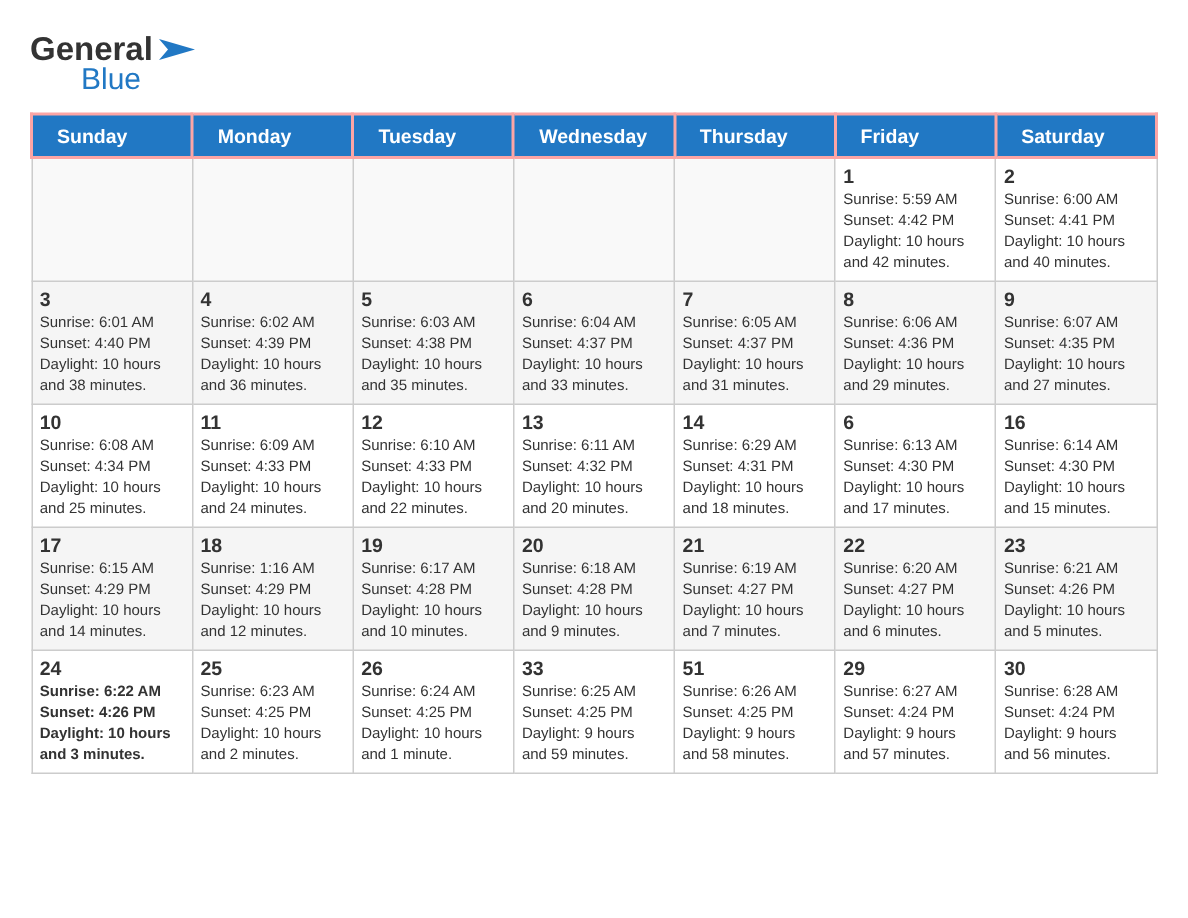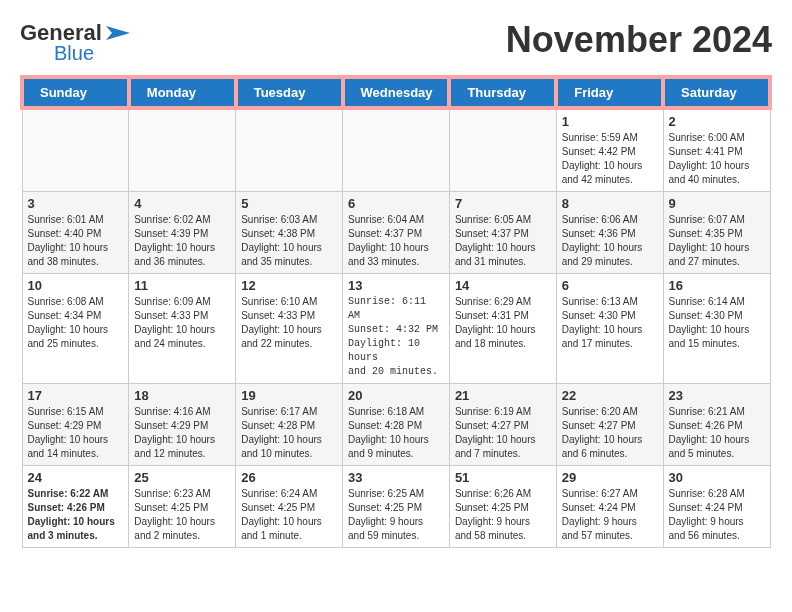--- a/index.html
+++ b/index.html
@@ -42,21 +42,21 @@
     }
     thead tr {
       background-color: #2178c4;
       color: #fff;
     }
     thead th {
       padding: 6px 16px;
       font-size: 13px;
       font-weight: bold;
       text-align: left;
-      border: 4px solid #fca5a5;
+      border: 2px solid #fca5a5;
     }
     tbody tr {
       vertical-align: top;
     }
     tbody td {
       border: 1px solid #ccc;
       padding: 4px 5px;
       font-size: 10.5px;
       color: #333;
       height: 80px;
@@ -87,21 +87,20 @@
   <div class="logo">
     <div style="display:flex;align-items:center;">
       <span style="font-size:22px;font-weight:bold;color:#333;">General</span>
       <svg width="32" height="22" viewBox="0 0 32 22">
         <polygon points="4,4 28,11 4,18 10,11" fill="#2178c4"></polygon>
       </svg>
     </div>
     <span style="font-size:20px;font-weight:normal;color:#2178c4;margin-top:-4px;margin-left:34px;">Blue</span>
   </div>
   <div class="title-block">
-    <h1>November 2024</h1>
   </div>
 </div>
 
 <table>
   <thead>
     <tr>
     <th>Sunday</th>
         <th>Monday</th>
         <th>Tuesday</th>
         <th>Wednesday</th>
@@ -200,21 +199,21 @@
         </td>
         <td>
           <span class="day-num">12</span>
           <div class="cell-text" style="white-space: pre-line;">Sunrise: 6:10 AM
 Sunset: 4:33 PM
 Daylight: 10 hours
 and 22 minutes.</div>
         </td>
         <td>
           <span class="day-num">13</span>
-          <div class="cell-text" style="white-space: pre-line; font-family: Liberation Mono, monospace;">Sunrise: 6:11 AM
+          <div class="cell-text" style="white-space: pre-line;">Sunrise: 6:11 AM
 Sunset: 4:32 PM
 Daylight: 10 hours
 and 20 minutes.</div>
         </td>
         <td>
           <span class="day-num">14</span>
           <div class="cell-text" style="white-space: pre-line;">Sunrise: 6:29 AM
 Sunset: 4:31 PM
 Daylight: 10 hours
 and 18 minutes.</div>
@@ -237,21 +236,21 @@
       <tr>
         <td>
           <span class="day-num">17</span>
           <div class="cell-text" style="white-space: pre-line;">Sunrise: 6:15 AM
 Sunset: 4:29 PM
 Daylight: 10 hours
 and 14 minutes.</div>
         </td>
         <td>
           <span class="day-num">18</span>
-          <div class="cell-text" style="white-space: pre-line;">Sunrise: 4:16 AM
+          <div class="cell-text" style="white-space: pre-line;">Sunrise: 1:16 AM
 Sunset: 4:29 PM
 Daylight: 10 hours
 and 12 minutes.</div>
         </td>
         <td>
           <span class="day-num">19</span>
           <div class="cell-text" style="white-space: pre-line;">Sunrise: 6:17 AM
 Sunset: 4:28 PM
 Daylight: 10 hours
 and 10 minutes.</div>

